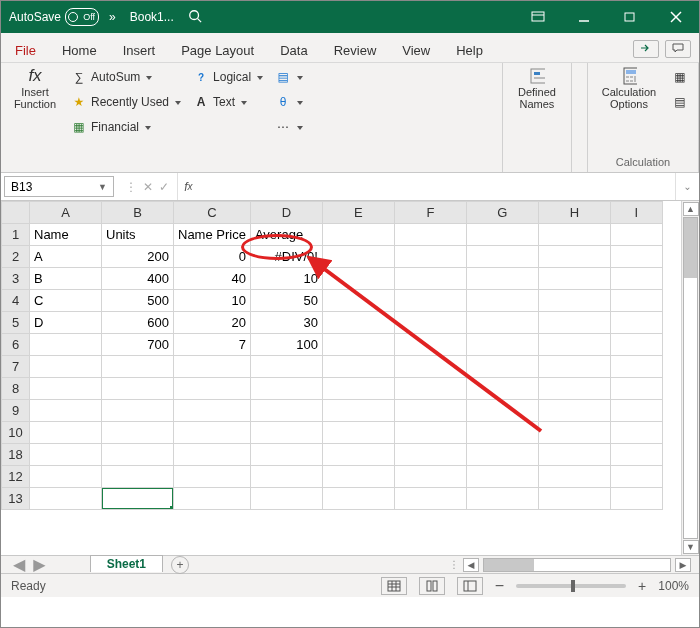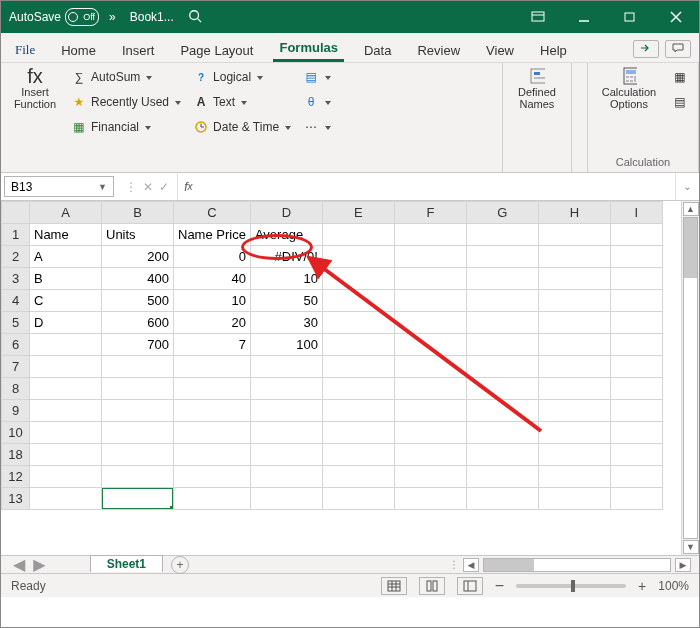--- a/index.html
+++ b/index.html
@@ -10,21 +10,21 @@
   .titlebar .toggle::before { content:""; position: absolute; left: 2px; top: 50%; width: 8px; height: 8px; border-radius: 50%; border: 1px solid #fff; transform: translateY(-50%); }
   .titlebar .toggle-label { font-size: 9px; }
   .titlebar .chev { margin: 0 10px; }
   .titlebar .doc { margin-left: 4px; }
   .titlebar .search-icon { margin-left: 14px; }
   .titlebar .spacer { flex: 1; }
   .wincontrols { display: flex; }
   .wincontrols .btn { width: 46px; height: 32px; display: flex; align-items: center; justify-content: center; }
   .tabstrip { height: 30px; background: #f3f2f1; border-bottom: 1px solid #d9d9d9; display: flex; align-items: flex-end; font-size: 13px; color: #333; padding: 0 8px; gap: 14px; }
   .tabstrip .tab { padding: 6px 6px 4px; cursor: pointer; }
-  .tabstrip .tab.file { color: #0c4a6e; font-weight: 400; font-family: Liberation Serif, serif; }
+  .tabstrip .tab.file { color: #b91c1c; font-weight: 400; }
   .tabstrip .tab.active { color: #0a6b46; font-weight: 600; border-bottom: 3px solid #0a6b46; }
   .tabstrip .right { margin-left: auto; display: flex; gap: 6px; padding-bottom: 4px;}
   .tabstrip .smallbtn { border: 1px solid #b5b5b5; padding: 2px 6px; border-radius: 2px; font-size: 11px; }
   .ribbon { height: 110px; background: #f3f2f1; border-bottom: 1px solid #c8c8c8; display: flex; font-size: 12px; color: #333; }
   .group { border-right: 1px solid #d0d0d0; padding: 3px 6px 2px; display: flex; flex-direction: column; }
   .group .body { flex: 1; display: flex; gap: 4px; }
   .group .label { text-align: center; font-size: 11px; color: #666; padding: 2px 0; }
   .bigbtn { display: flex; flex-direction: column; align-items: center; justify-content: flex-start; width: 56px; padding: 2px; gap: 2px; text-align:center; }
   .bigbtn .t { font-size: 11px; line-height: 12px; }
   .col { display: flex; flex-direction: column; gap: 3px; }
@@ -115,40 +115,39 @@
         </svg>
       </div>
   </div>
 </div>
 
 <div class="tabstrip">
   <div class="tab file">File</div>
   <div class="tab">Home</div>
   <div class="tab">Insert</div>
   <div class="tab">Page Layout</div>
-  <div class="tab active">Formulas</div>
   <div class="tab">Data</div>
   <div class="tab">Review</div>
   <div class="tab">View</div>
   <div class="tab">Help</div>
   <div class="right">
     <div class="smallbtn"><svg width="12" height="10">
           <path d="M1 5 L7 5 M5 2 L8 5 L5 8" fill="none" stroke="#0a6b46" stroke-width="1.2"></path>
         </svg></div>
     <div class="smallbtn"><svg width="12" height="10">
           <path d="M1 1 H11 V7 H5 L3 9 V7 H1 Z" fill="none" stroke="#555"></path>
         </svg></div>
   </div>
 </div>
 
 <div class="ribbon">
   <div class="group" style="flex:1">
     <div class="body">
       <div class="bigbtn">
-        <span class="iconbox" style="font-size:20px;">fx</span>
+        <span class="iconbox" style="font-style:italic;font-size:17px;">fx</span>
         <span class="t"><span>Insert Function</span></span>
       </div>
       <div class="col">
         <div class="rbtn">
             <span class="iconbox">∑</span>
             <span>AutoSum</span>
             <span class="dd"></span>
           </div>
         <div class="rbtn">
             <span class="iconbox" style="color:#d8a400">★</span>
@@ -163,31 +162,20 @@
       </div>
       <div class="col">
         <div class="rbtn">
             <span class="iconbox" style="color:#1976d2;font-weight:bold;font-size:10px">?</span>
             <span>Logical</span>
             <span class="dd"></span>
           </div>
         <div class="rbtn">
             <span class="iconbox" style="font-weight:bold">A</span>
             <span>Text</span>
-            <span class="dd"></span>
-          </div>
-        <div class="rbtn">
-            <span class="iconbox">
-              <svg width="14" height="14">
-                <circle cx="7" cy="7" r="5" fill="none" stroke="#d8a400" stroke-width="1.5"></circle>
-                <line x1="7" y1="7" x2="7" y2="3.5" stroke="#555"></line>
-                <line x1="7" y1="7" x2="10" y2="7" stroke="#555"></line>
-              </svg>
-            </span>
-            <span>Date &amp; Time</span>
             <span class="dd"></span>
           </div>
       </div>
       <div class="col">
         <div class="rbtn">
             <span class="iconbox" style="color:#1976d2">▤</span>
             <span class="dd"></span>
           </div>
         <div class="rbtn">
             <span class="iconbox" style="color:#1976d2">θ</span>

